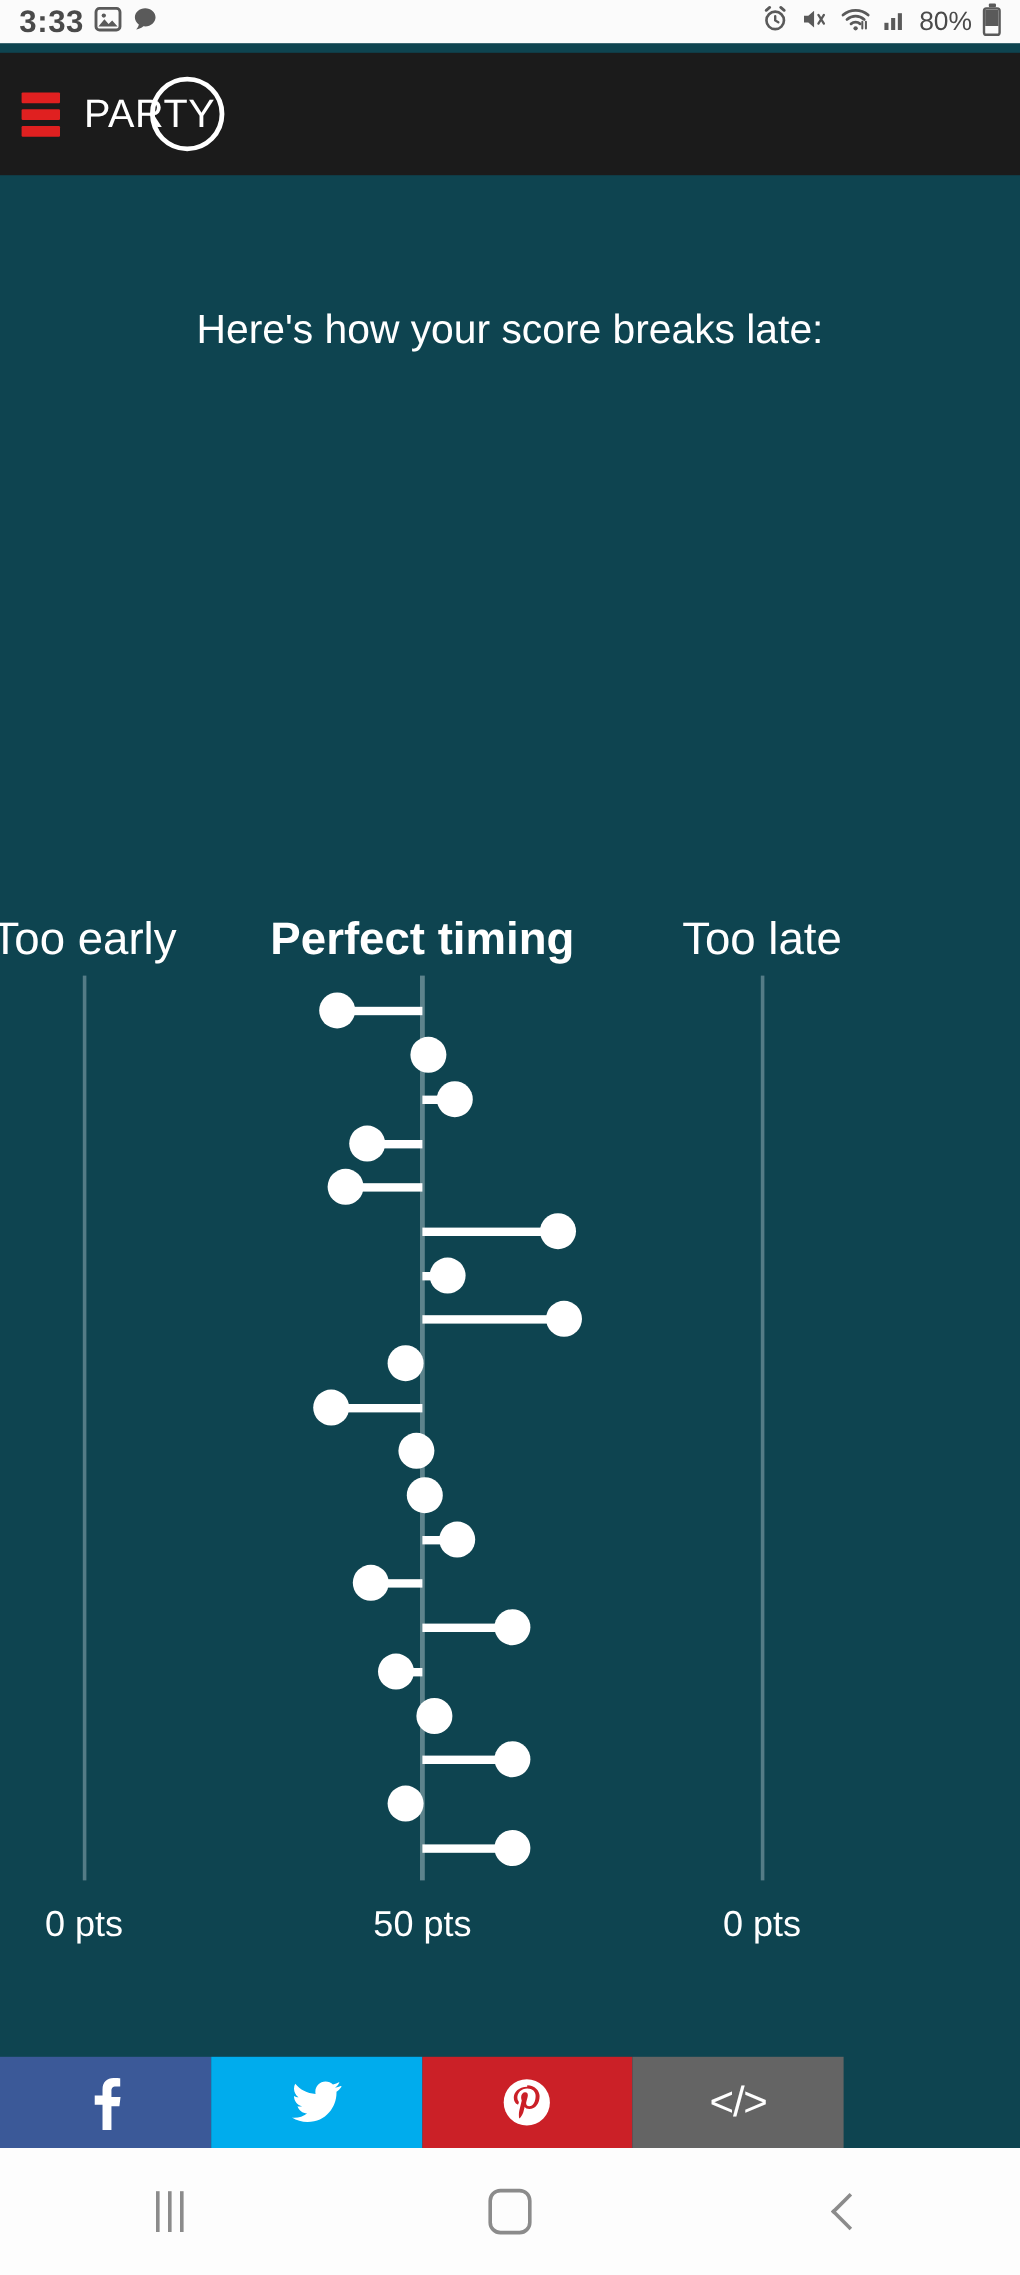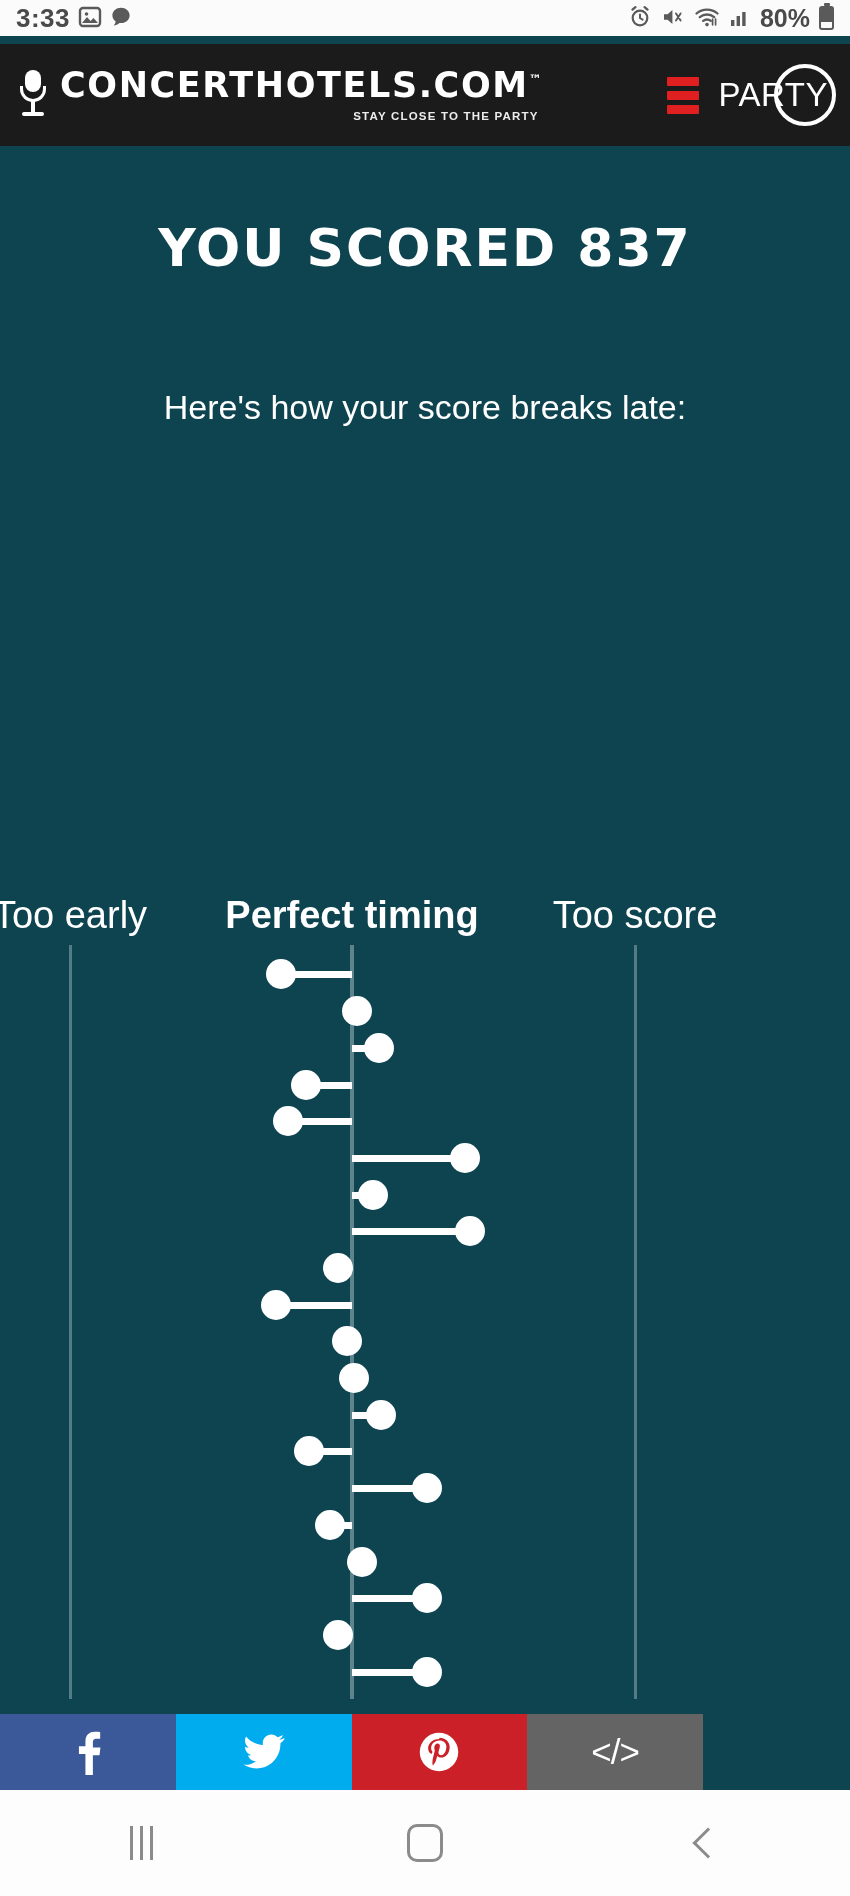--- a/index.html
+++ b/index.html
@@ -14,21 +14,21 @@
   
   #status-bar{
     position:absolute; top:0; left:0; width:850px; height:36px;
     background:#fbfbfb; display:flex; align-items:center;
     justify-content:space-between; padding:0 16px;
   }
   .sb-left{ display:flex; align-items:center; gap:8px; }
   .sb-right{ display:flex; align-items:center; gap:9px; }
   .sb-clock{ font-size:26px; font-weight:bold; color:#4a4a4a; letter-spacing:.5px; }
   .sb-ico{ display:inline-block; color:#5a5a5a; line-height:1; }
-  .sb-batt-text{ font-size:25px; font-weight:bold; color:#4a4a4a; }
+  .sb-batt-text{ font-size:22px; font-weight:normal; color:#4a4a4a; }
   .sb-batt{
     width:15px; height:24px; border:2.5px solid #5a5a5a; border-radius:3px;
     position:relative; background:linear-gradient(#5a5a5a 0 70%, transparent 70% 100%);
   }
   .sb-batt::before{
     content:""; position:absolute; top:-5px; left:3px; width:6px; height:3px;
     background:#5a5a5a; border-radius:1px;
   }
 
   
@@ -184,56 +184,43 @@
           <rect x="7.6" y="10" width="3.4" height="10" fill="#5a5a5a"></rect>
           <rect x="13.2" y="6" width="3.4" height="14" fill="#5a5a5a"></rect>
         </svg>
     </span>
     <span class="sb-batt-text">80%</span>
     <span class="sb-batt"></span>
   </div>
 </div>
 
 <div id="site-header">
-  <div class="brand">
-    <span class="mic-icon">
-      <span class="cap"></span>
-        <span class="arc"></span>
-        <span class="stem"></span>
-        <span class="base"></span>
-    </span>
-    <span class="brand-text">
-      <span class="brand-title"><span>CONCERTHOTELS.COM</span><span class="brand-tm">™</span></span>
-      <span class="brand-tag">STAY CLOSE TO THE PARTY</span>
-    </span>
-  </div>
   <div class="menu-wrap">
     <span class="burger">
         <span></span>
         <span></span>
         <span></span>
       </span>
     <span class="menu-label">PARTY</span>
     <span id="touch-indicator"></span>
   </div>
 </div>
 
 <div id="main">
 
-  <div id="score-head">YOU SCORED 837</div>
   <div id="breakdown-title">Here's how your score breaks late:</div>
 
   <div id="chart">
       <div class="col-label" style="left: 70px; top: 429px;">Too early</div>
       <div class="axis-line" style="left: 69px; top: 480px; height: 754px;"></div>
       <div class="pt-label" style="left: 70px; top: 1254px;">0 pts</div>
       <div class="col-label" style="left: 352px; top: 429px; font-weight: bold;">Perfect timing</div>
       <div class="axis-line center" style="left: 350px; top: 480px; height: 754px;"></div>
       <div class="pt-label" style="left: 352px; top: 1254px;">50 pts</div>
-      <div class="col-label" style="left: 635px; top: 429px;">Too score</div>
+      <div class="col-label" style="left: 635px; top: 429px;">Too late</div>
       <div class="axis-line" style="left: 634px; top: 480px; height: 754px;"></div>
       <div class="pt-label" style="left: 635px; top: 1254px;">0 pts</div>
       <div class="lolli-stem" style="left: 281px; width: 71px; top: 505.5px;"></div>
       <div class="lolli-dot" style="left: 281px; top: 509px;"></div>
       <div class="lolli-stem" style="left: 352px; width: 5px; top: 542.5px;"></div>
       <div class="lolli-dot" style="left: 357px; top: 546px;"></div>
       <div class="lolli-stem" style="left: 352px; width: 27px; top: 579.5px;"></div>
       <div class="lolli-dot" style="left: 379px; top: 583px;"></div>
       <div class="lolli-stem" style="left: 306px; width: 46px; top: 616.5px;"></div>
       <div class="lolli-dot" style="left: 306px; top: 620px;"></div>

